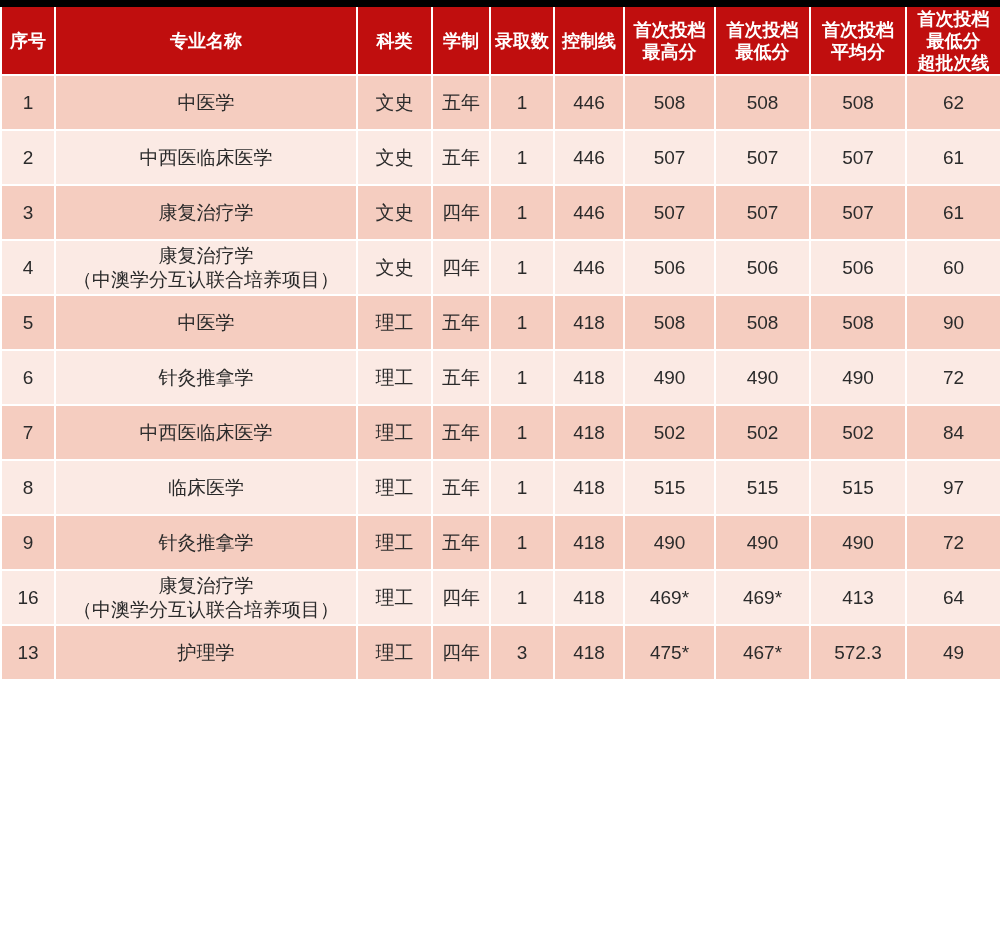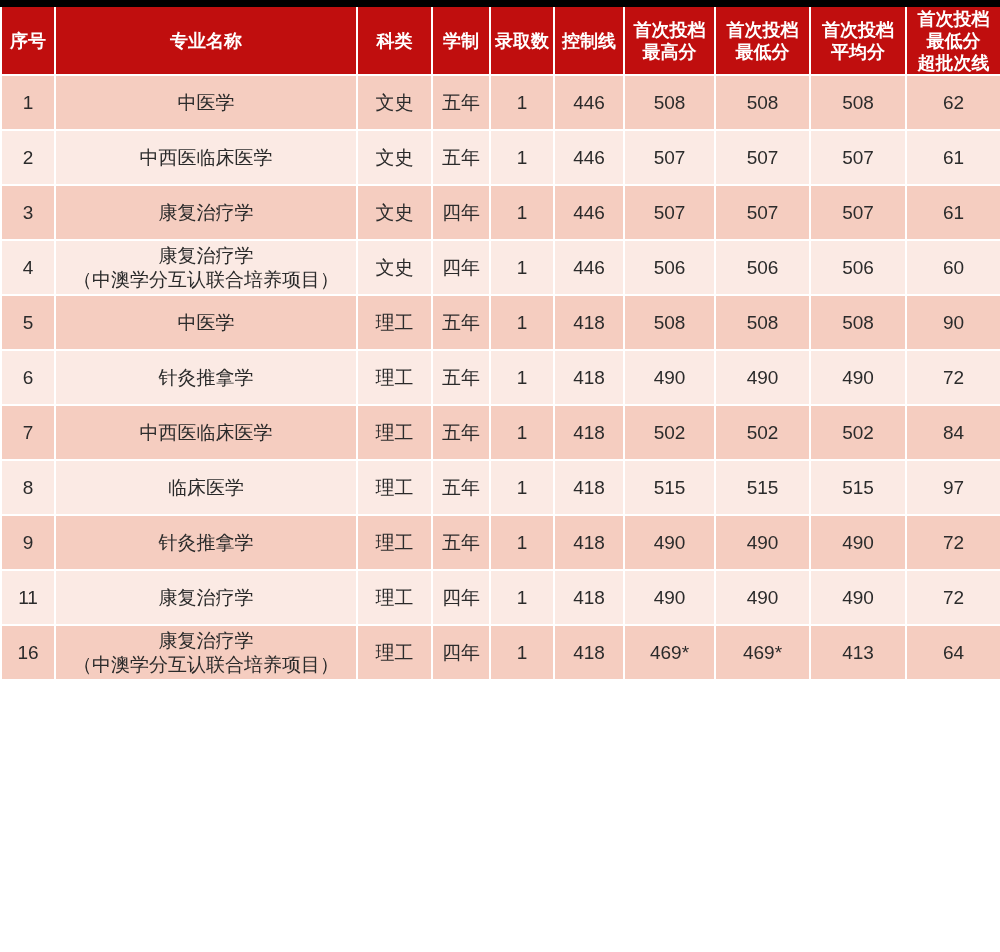--- a/index.html
+++ b/index.html
@@ -191,39 +191,39 @@
     <td>理工</td>
     <td>五年</td>
     <td>1</td>
     <td>418</td>
     <td>490</td>
     <td>490</td>
     <td>490</td>
     <td>72</td>
   </tr>
         <tr>
-    <td>11</td>
-    <td>康复治疗学</td>
-    <td>理工</td>
-    <td>四年</td>
-    <td>1</td>
-    <td>418</td>
-    <td>490</td>
-    <td>490</td>
-    <td>490</td>
-    <td>72</td>
-  </tr>
-        <tr>
     <td>16</td>
     <td>康复治疗学
 （中澳学分互认联合培养项目）</td>
     <td>理工</td>
     <td>四年</td>
     <td>1</td>
     <td>418</td>
     <td>469*</td>
     <td>469*</td>
     <td>413</td>
     <td>64</td>
+  </tr>
+        <tr>
+    <td>13</td>
+    <td>护理学</td>
+    <td>理工</td>
+    <td>四年</td>
+    <td>3</td>
+    <td>418</td>
+    <td>475*</td>
+    <td>467*</td>
+    <td>572.3</td>
+    <td>49</td>
   </tr>
       </tbody>
   </table>
 </div>
 
 </body></html>

